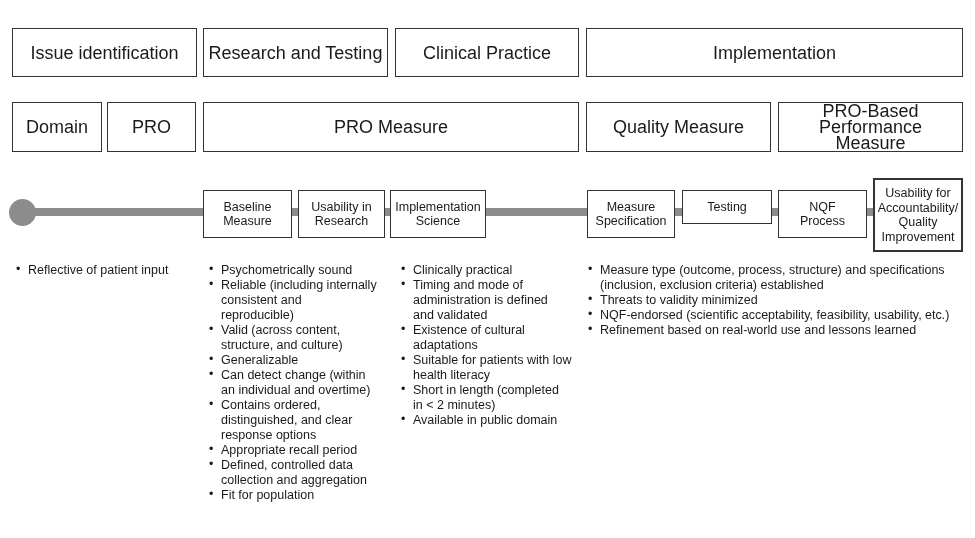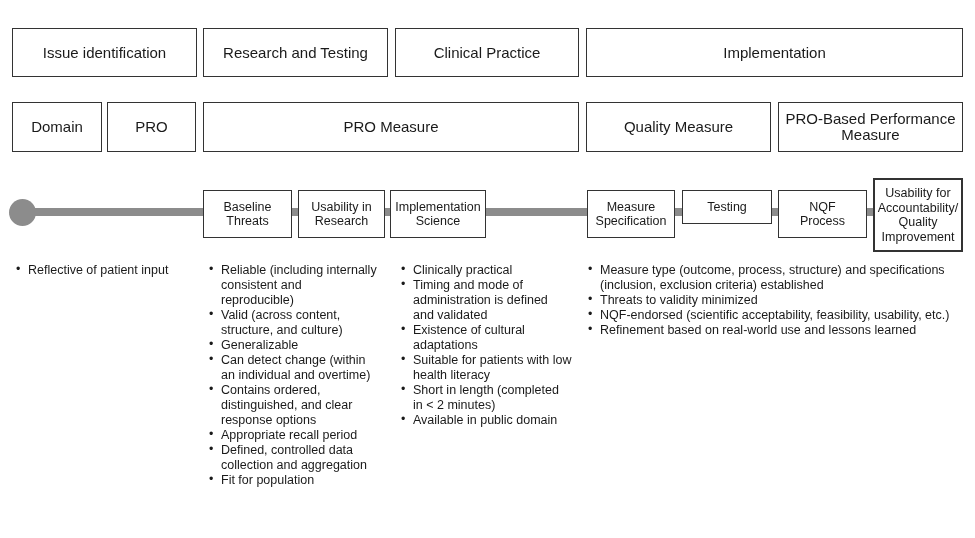--- a/index.html
+++ b/index.html
@@ -3,21 +3,21 @@
 <meta charset="utf-8">
 <style>
   html,body{margin:0;padding:0;background:#ffffff;}
   .canvas{
     position:relative;width:975px;height:538px;background:#ffffff;
     font-family:"Liberation Sans",sans-serif;color:#1a1a1a;overflow:hidden;
   }
   .box{
     position:absolute;box-sizing:border-box;border:1px solid #333333;background:#ffffff;
     display:flex;align-items:center;justify-content:center;text-align:center;
-    font-size:15px;line-height:16px;white-space:pre-line;
+    font-size:18px;line-height:16px;white-space:pre-line;
   }
   .stage{font-size:12.5px;line-height:14.5px;z-index:2;}
   .thick{border-width:2px;}
   .bar{position:absolute;left:22px;top:208px;width:896px;height:8px;background:#8c8c8c;z-index:1;}
   .dot{position:absolute;left:9px;top:199px;width:27px;height:27px;border-radius:50%;background:#8c8c8c;z-index:1;}
   .col{position:absolute;font-size:12.5px;line-height:15px;}
   .bullet{position:relative;padding-left:16px;white-space:pre-line;}
   .bullet::before{content:"\2022";position:absolute;left:4px;top:-1px;}
   
   #p0{left:12px;top:28px;width:185px;height:49px;}
@@ -59,40 +59,41 @@
   <div class="box" id="a1">PRO</div>
   <div class="box" id="a2">PRO Measure</div>
   <div class="box" id="a3">Quality Measure</div>
   <div class="box" id="a4">PRO-Based Performance
 Measure</div>
 
   <div class="dot"></div>
   <div class="bar"></div>
 
   <div class="box stage" id="s0">Baseline
-Threats</div>
+Measure</div>
   <div class="box stage" id="s1">Usability in
 Research</div>
   <div class="box stage" id="s2">Implementation
 Science</div>
   <div class="box stage" id="s4">Measure
 Specification</div>
   <div class="box stage" id="s5">Testing</div>
   <div class="box stage" id="s6">NQF
 Process</div>
   <div class="box stage thick" id="s7">Usability for
 Accountability/
 Quality
 Improvement</div>
 
   <div class="col" id="c0">
     <div class="bullet">Reflective of patient input</div>
   </div>
 
   <div class="col" id="c1">
+    <div class="bullet">Psychometrically sound</div>
     <div class="bullet">Reliable (including internally
 consistent and
 reproducible)</div>
     <div class="bullet">Valid (across content,
 structure, and culture)</div>
     <div class="bullet">Generalizable</div>
     <div class="bullet">Can detect change (within
 an individual and overtime)</div>
     <div class="bullet">Contains ordered,
 distinguished, and clear

